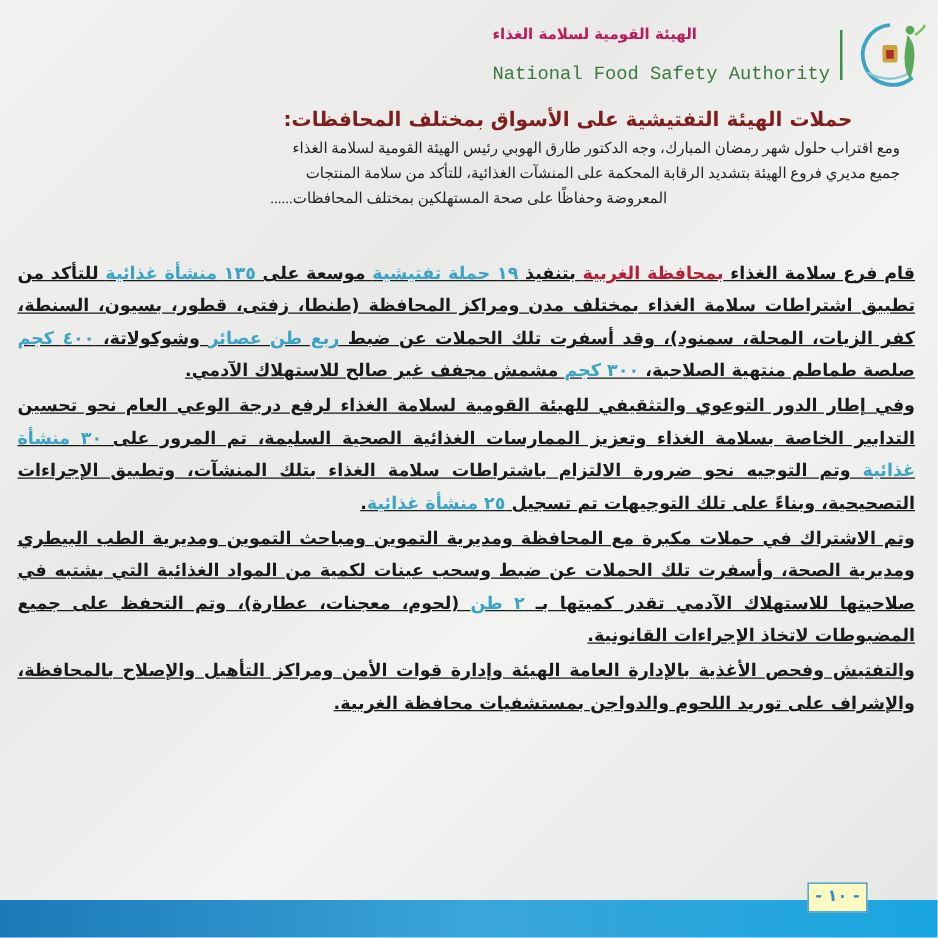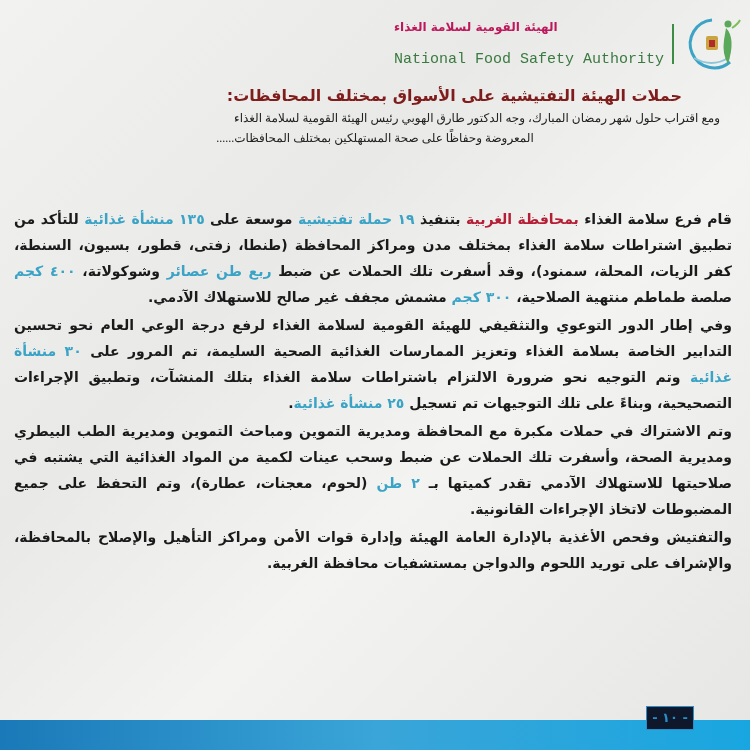--- a/index.html
+++ b/index.html
@@ -12,26 +12,26 @@
   .org-text { text-align:left; }
   .org-ar { font-size:12px; color:#be185d; direction:rtl; text-align:left; font-weight:bold; }
   .org-en { font-size:15px; color:#3a7a40; margin-top:17px; font-family:Liberation Mono, monospace; }
   .divider { width:2px; height:40px; background:#3e8d46; }
   .logo { width:60px; height:60px; position:relative; }
   .main-title { position:absolute; top:86px; right:68px; font-size:16px; color:#7f1d1d; direction:rtl; font-weight:bold; }
   .intro { position:absolute; top:108px; right:30px; width:690px; direction:rtl; font-size:12px; line-height:20px; color:#222;font-family:Liberation Serif, serif; }
   .intro p { margin:0; }
   .intro .center { text-align:center; }
   .body-text { position:absolute; top:206px; right:18px; width:718px; direction:rtl; font-size:14px; line-height:26px; color:#1a1a1a; text-align:justify; font-weight:bold; }
-  .body-text p { margin:0 0 2px 0; }
+  .body-text p { margin:0 0 2px 0;text-decoration:underline; }
   .hl-blue { color:#3aa3c6; }
   .hl-red { color:#b51e34; }
   .footer-bar { position:absolute; left:0; right:0; bottom:0; height:30px;
     background: linear-gradient(90deg,#1a79b8 0%,#3aa5d8 50%,#19a6e0 100%); }
-  .page-num { position:absolute; right:56px; bottom:20px; width:46px; height:22px; background:#0f172a; border:1.5px solid #2a8fc8; text-align:center; font-size:13px; line-height:22px; color:#2a8fc8; font-weight:bold; }
+  .page-num { position:absolute; right:56px; bottom:20px; width:46px; height:22px; background:#fef9c3; border:1.5px solid #2a8fc8; text-align:center; font-size:13px; line-height:22px; color:#2a8fc8; font-weight:bold; }
 </style>
 </head>
 <body>
 
 <div class="header">
   <div class="org-text">
     <div class="org-ar">الهيئة القومية لسلامة الغذاء</div>
     <div class="org-en">National Food Safety Authority</div>
   </div>
   <div class="divider"></div>
@@ -45,20 +45,21 @@
       <rect x="24" y="22" width="12" height="14" rx="2" fill="#c9a440"></rect>
       <rect x="27" y="26" width="6" height="7" fill="#b02a2a"></rect>
     </svg>
   </div>
 </div>
 
 <div class="main-title">حملات الهيئة التفتيشية على الأسواق بمختلف المحافظات:</div>
 
 <div class="intro">
   <p>ومع اقتراب حلول شهر رمضان المبارك، وجه الدكتور طارق الهوبي رئيس الهيئة القومية لسلامة الغذاء</p>
+  <p>جميع مديري فروع الهيئة بتشديد الرقابة المحكمة على المنشآت الغذائية، للتأكد من سلامة المنتجات</p>
   <p class="center">المعروضة وحفاظًا على صحة المستهلكين بمختلف المحافظات......</p>
 </div>
 
 <div class="body-text">
   <p>
     <span>قام فرع سلامة الغذاء </span><span class="hl-red">بمحافظة الغربية</span><span> بتنفيذ </span><span class="hl-blue">١٩ حملة تفتيشية</span><span> موسعة على </span><span class="hl-blue">١٣٥ منشأة غذائية</span><span> للتأكد من تطبيق اشتراطات سلامة الغذاء بمختلف مدن ومراكز المحافظة (طنطا، زفتى، قطور، بسيون، السنطة، كفر الزيات، المحلة، سمنود)، وقد أسفرت تلك الحملات عن ضبط </span><span class="hl-blue">ربع طن عصائر</span><span> وشوكولاتة، </span><span class="hl-blue">٤٠٠ كجم</span><span> صلصة طماطم منتهية الصلاحية، </span><span class="hl-blue">٣٠٠ كجم</span><span> مشمش مجفف غير صالح للاستهلاك الآدمي.</span>
   </p>
   <p>
     <span>وفي إطار الدور التوعوي والتثقيفي للهيئة القومية لسلامة الغذاء لرفع درجة الوعي العام نحو تحسين التدابير الخاصة بسلامة الغذاء وتعزيز الممارسات الغذائية الصحية السليمة، تم المرور على </span><span class="hl-blue">٣٠ منشأة غذائية</span><span> وتم التوجيه نحو ضرورة الالتزام باشتراطات سلامة الغذاء بتلك المنشآت، وتطبيق الإجراءات التصحيحية، وبناءً على تلك التوجيهات تم تسجيل </span><span class="hl-blue">٢٥ منشأة غذائية</span><span>.</span>
   </p>

